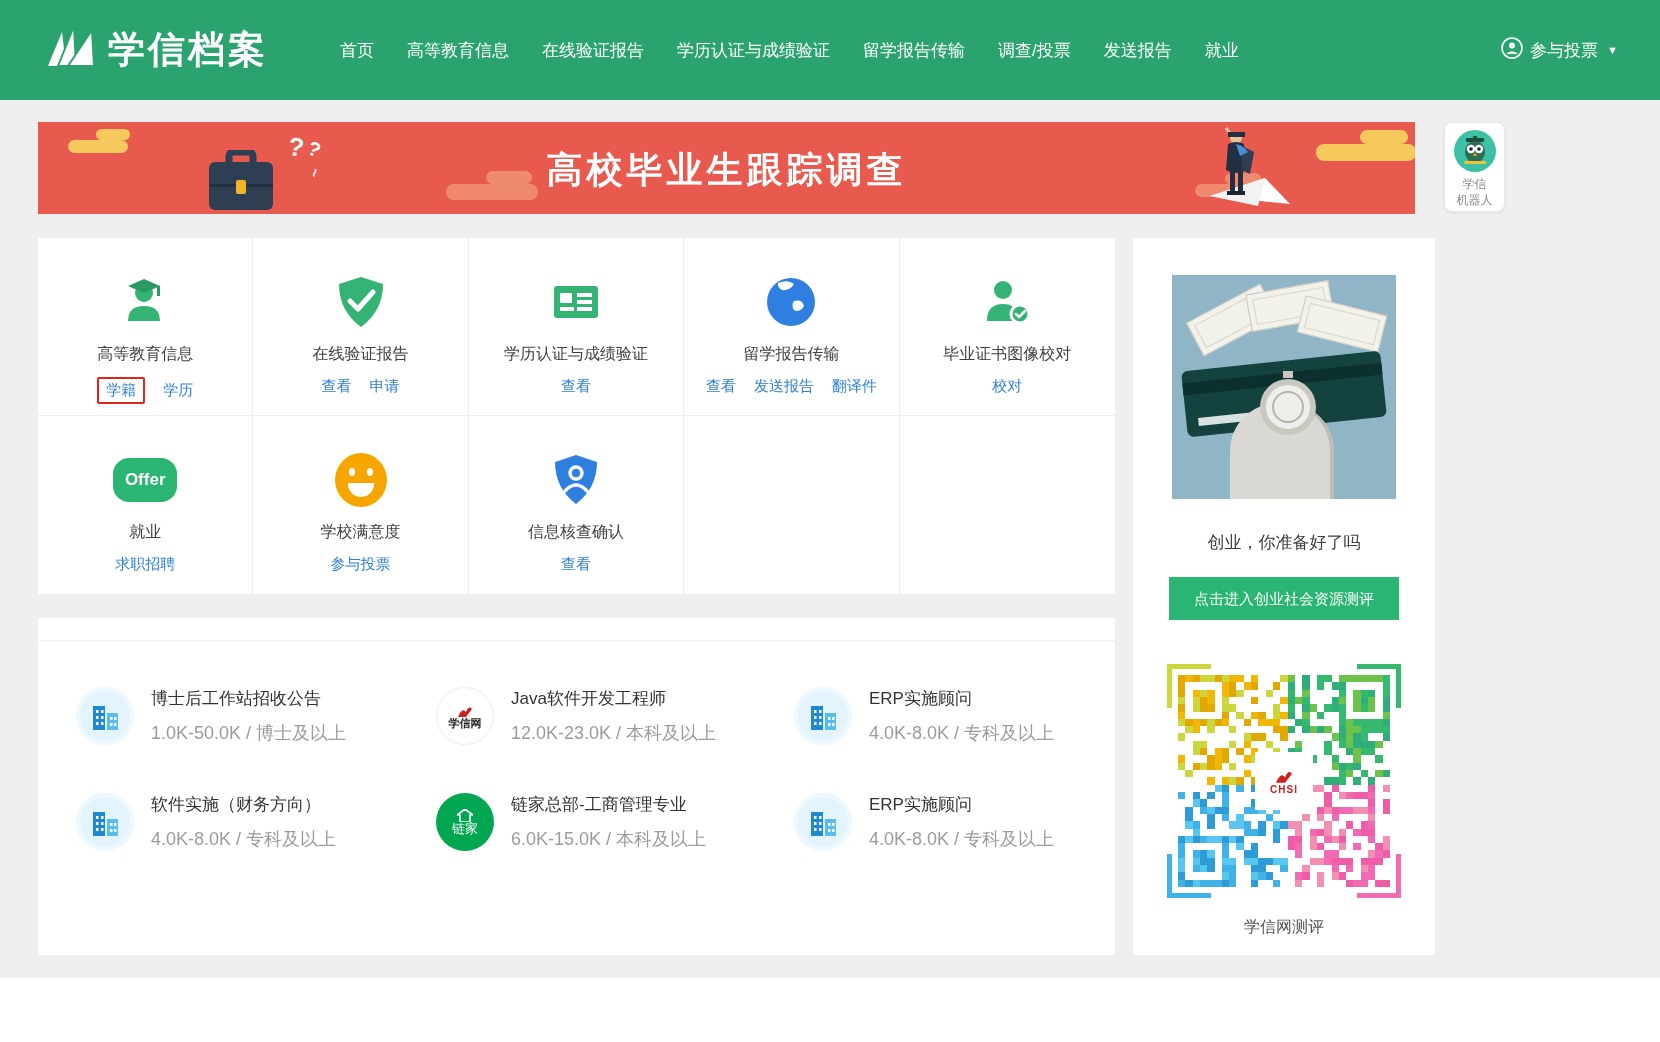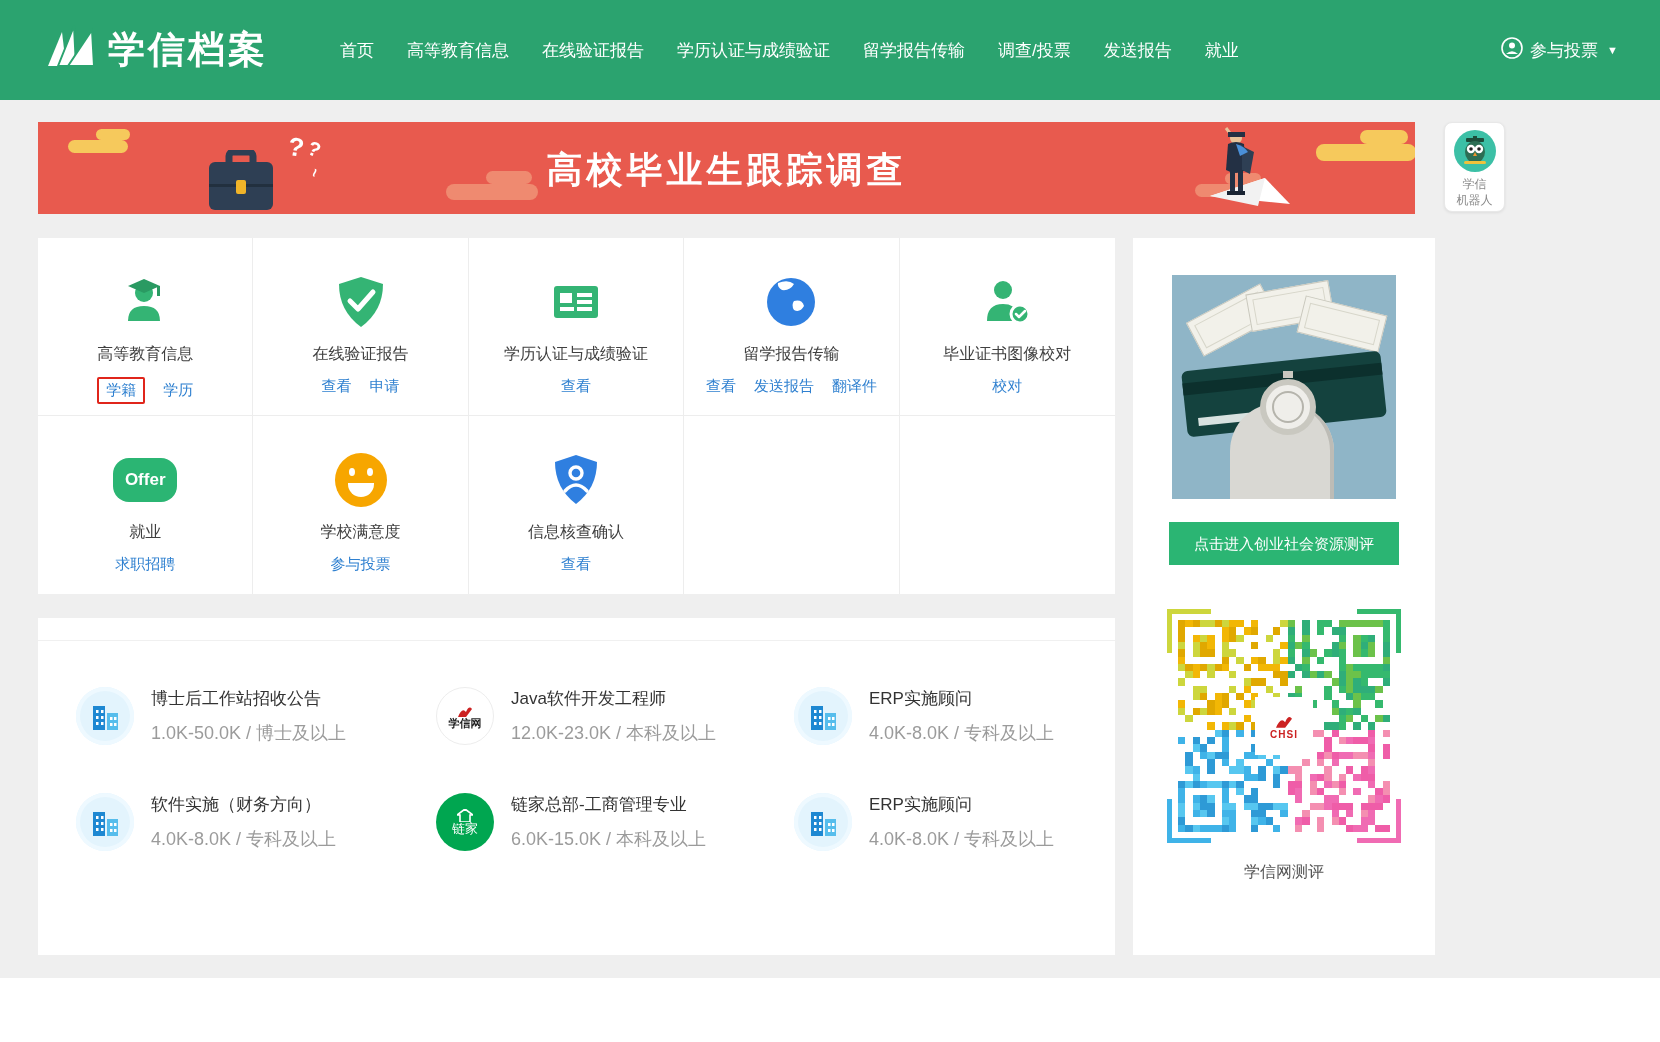--- a/index.html
+++ b/index.html
@@ -444,20 +444,21 @@
 
 <aside class="sidebar">
   <div class="promo-img">
     <div class="bill b1"></div>
     <div class="bill b2"></div>
     <div class="bill b3"></div>
     <div class="bank-card"></div>
     <div class="hand"></div>
     <div class="stopwatch"></div>
   </div>
+  <div class="promo-caption">创业，你准备好了吗</div>
   <button class="promo-btn">点击进入创业社会资源测评</button>
   <div class="qr-wrap">
     <div class="qr-corner tl"></div>
     <div class="qr-corner tr"></div>
     <div class="qr-corner bl"></div>
     <div class="qr-corner br"></div>
     <div class="qr-grid">
         <div style="background: rgb(224, 168, 0);"></div>
         <div style="background: rgb(242, 183, 5);"></div>
         <div style="background: rgb(224, 168, 0);"></div>

